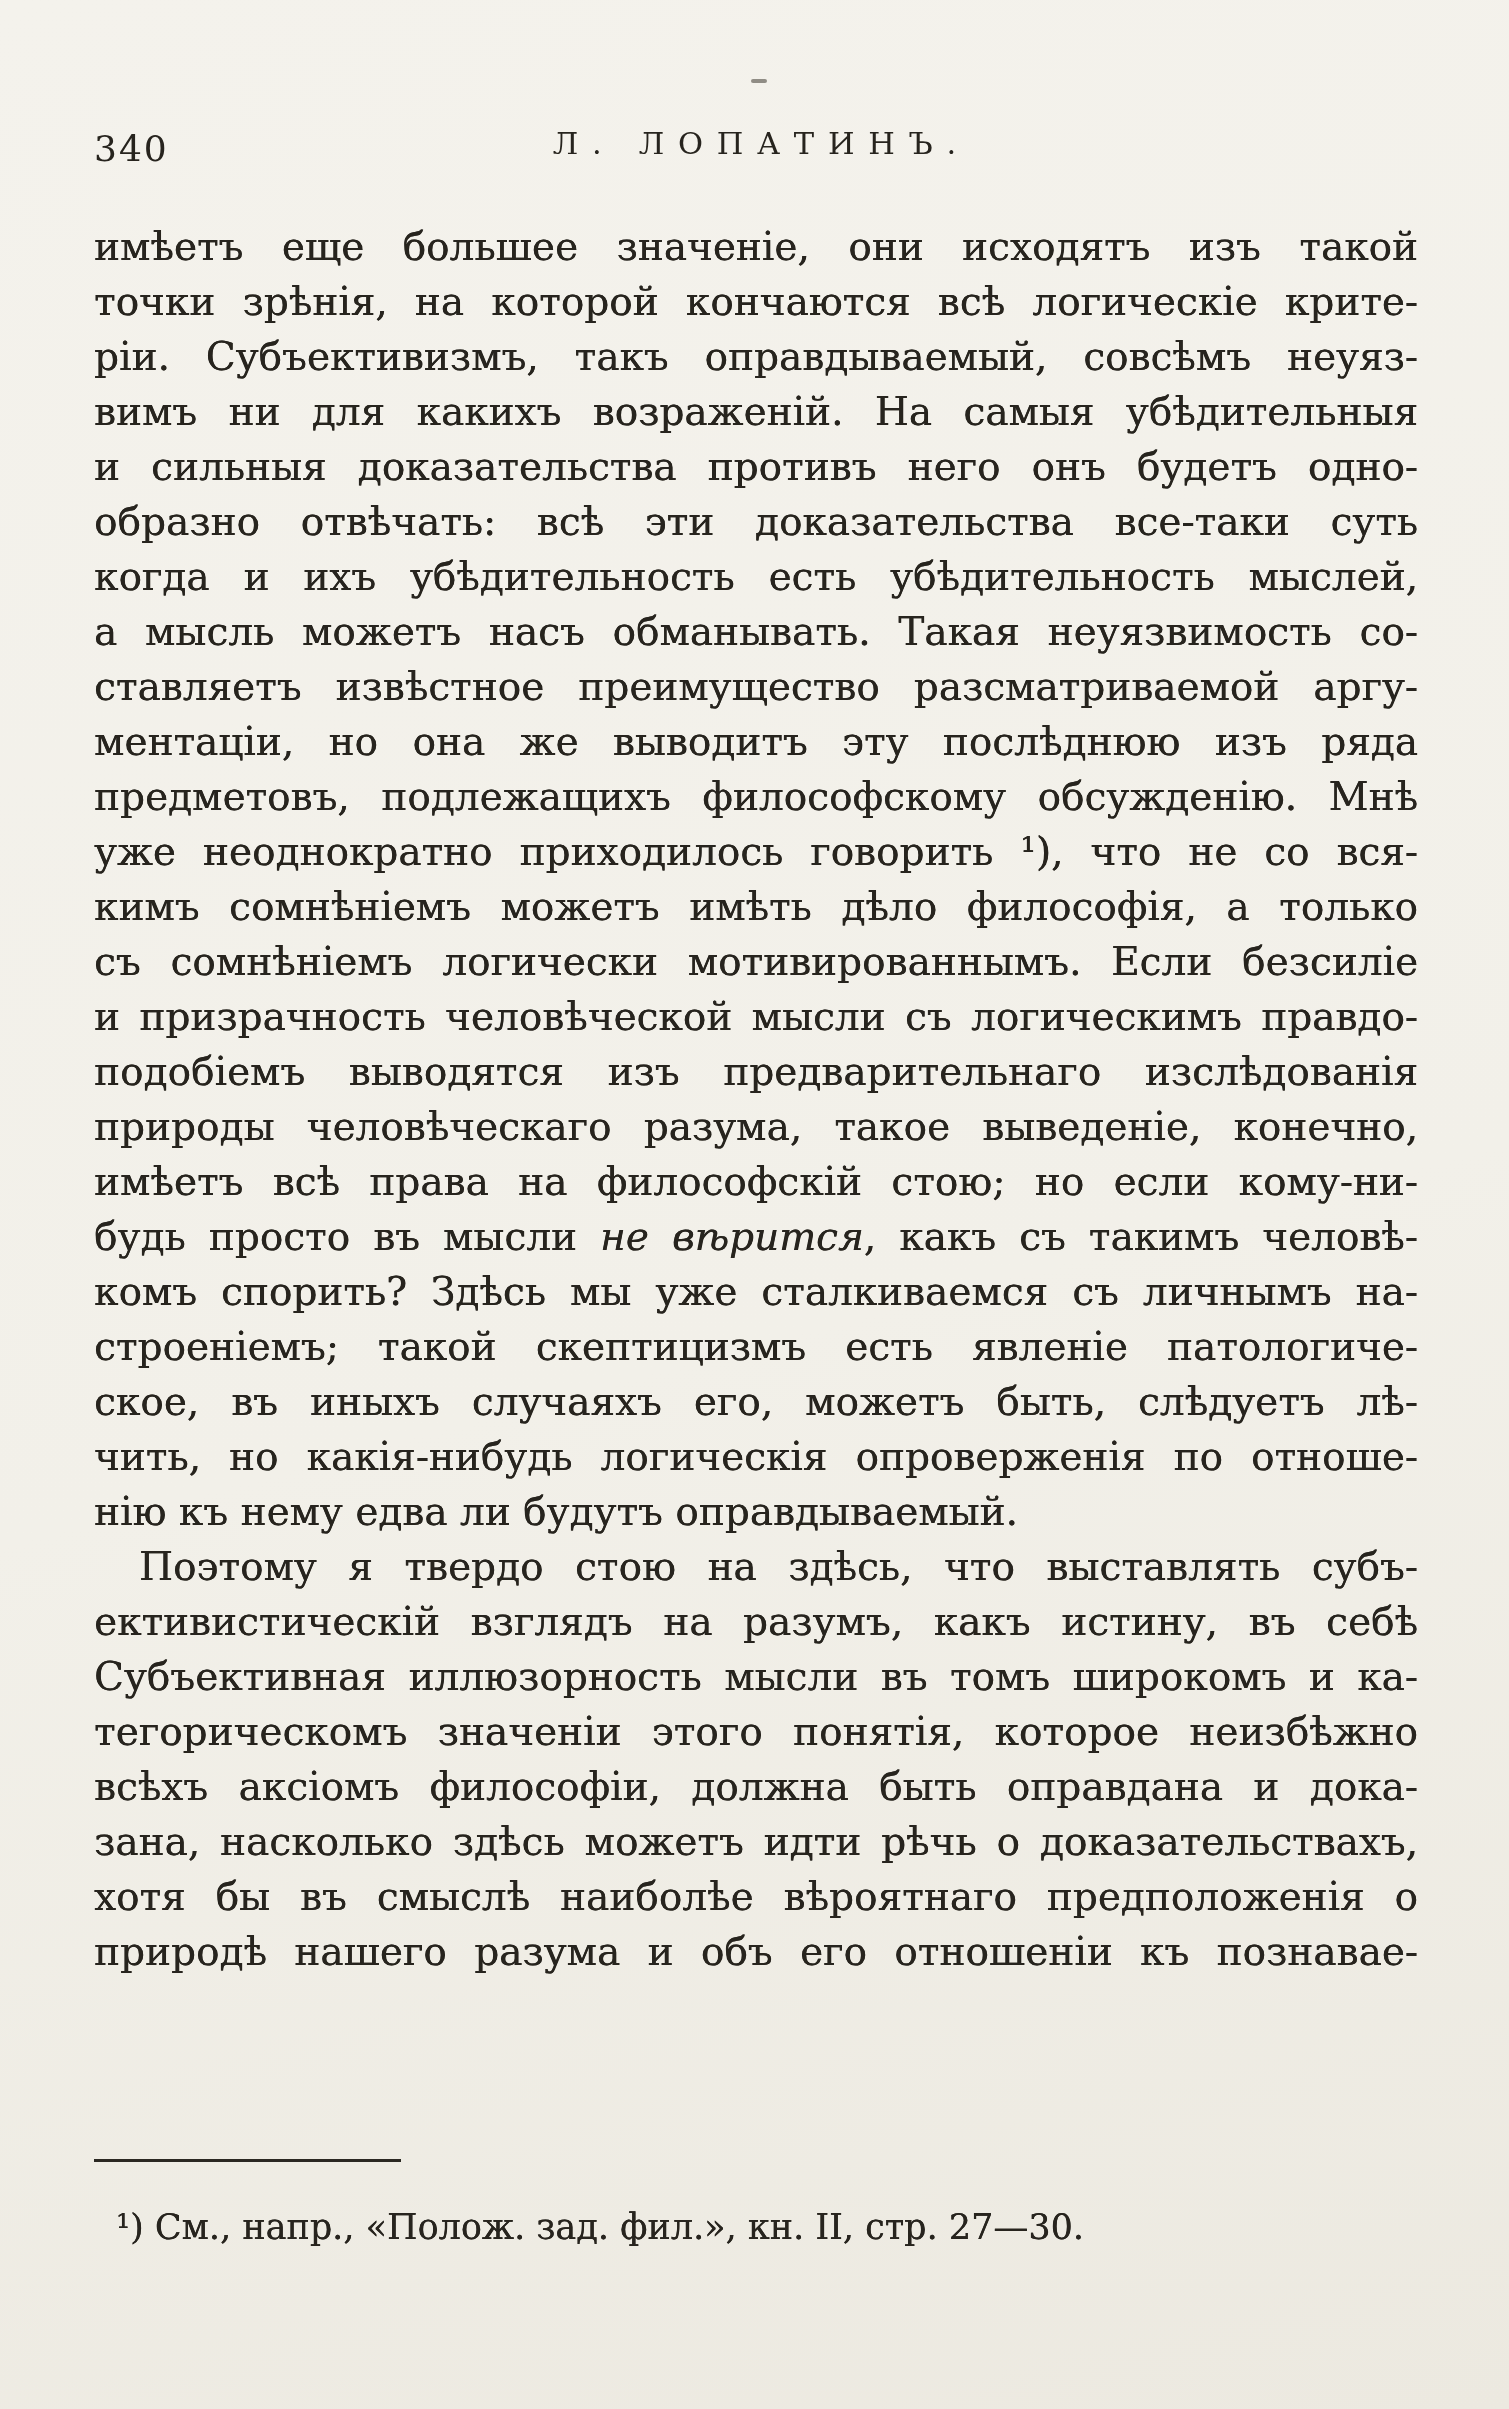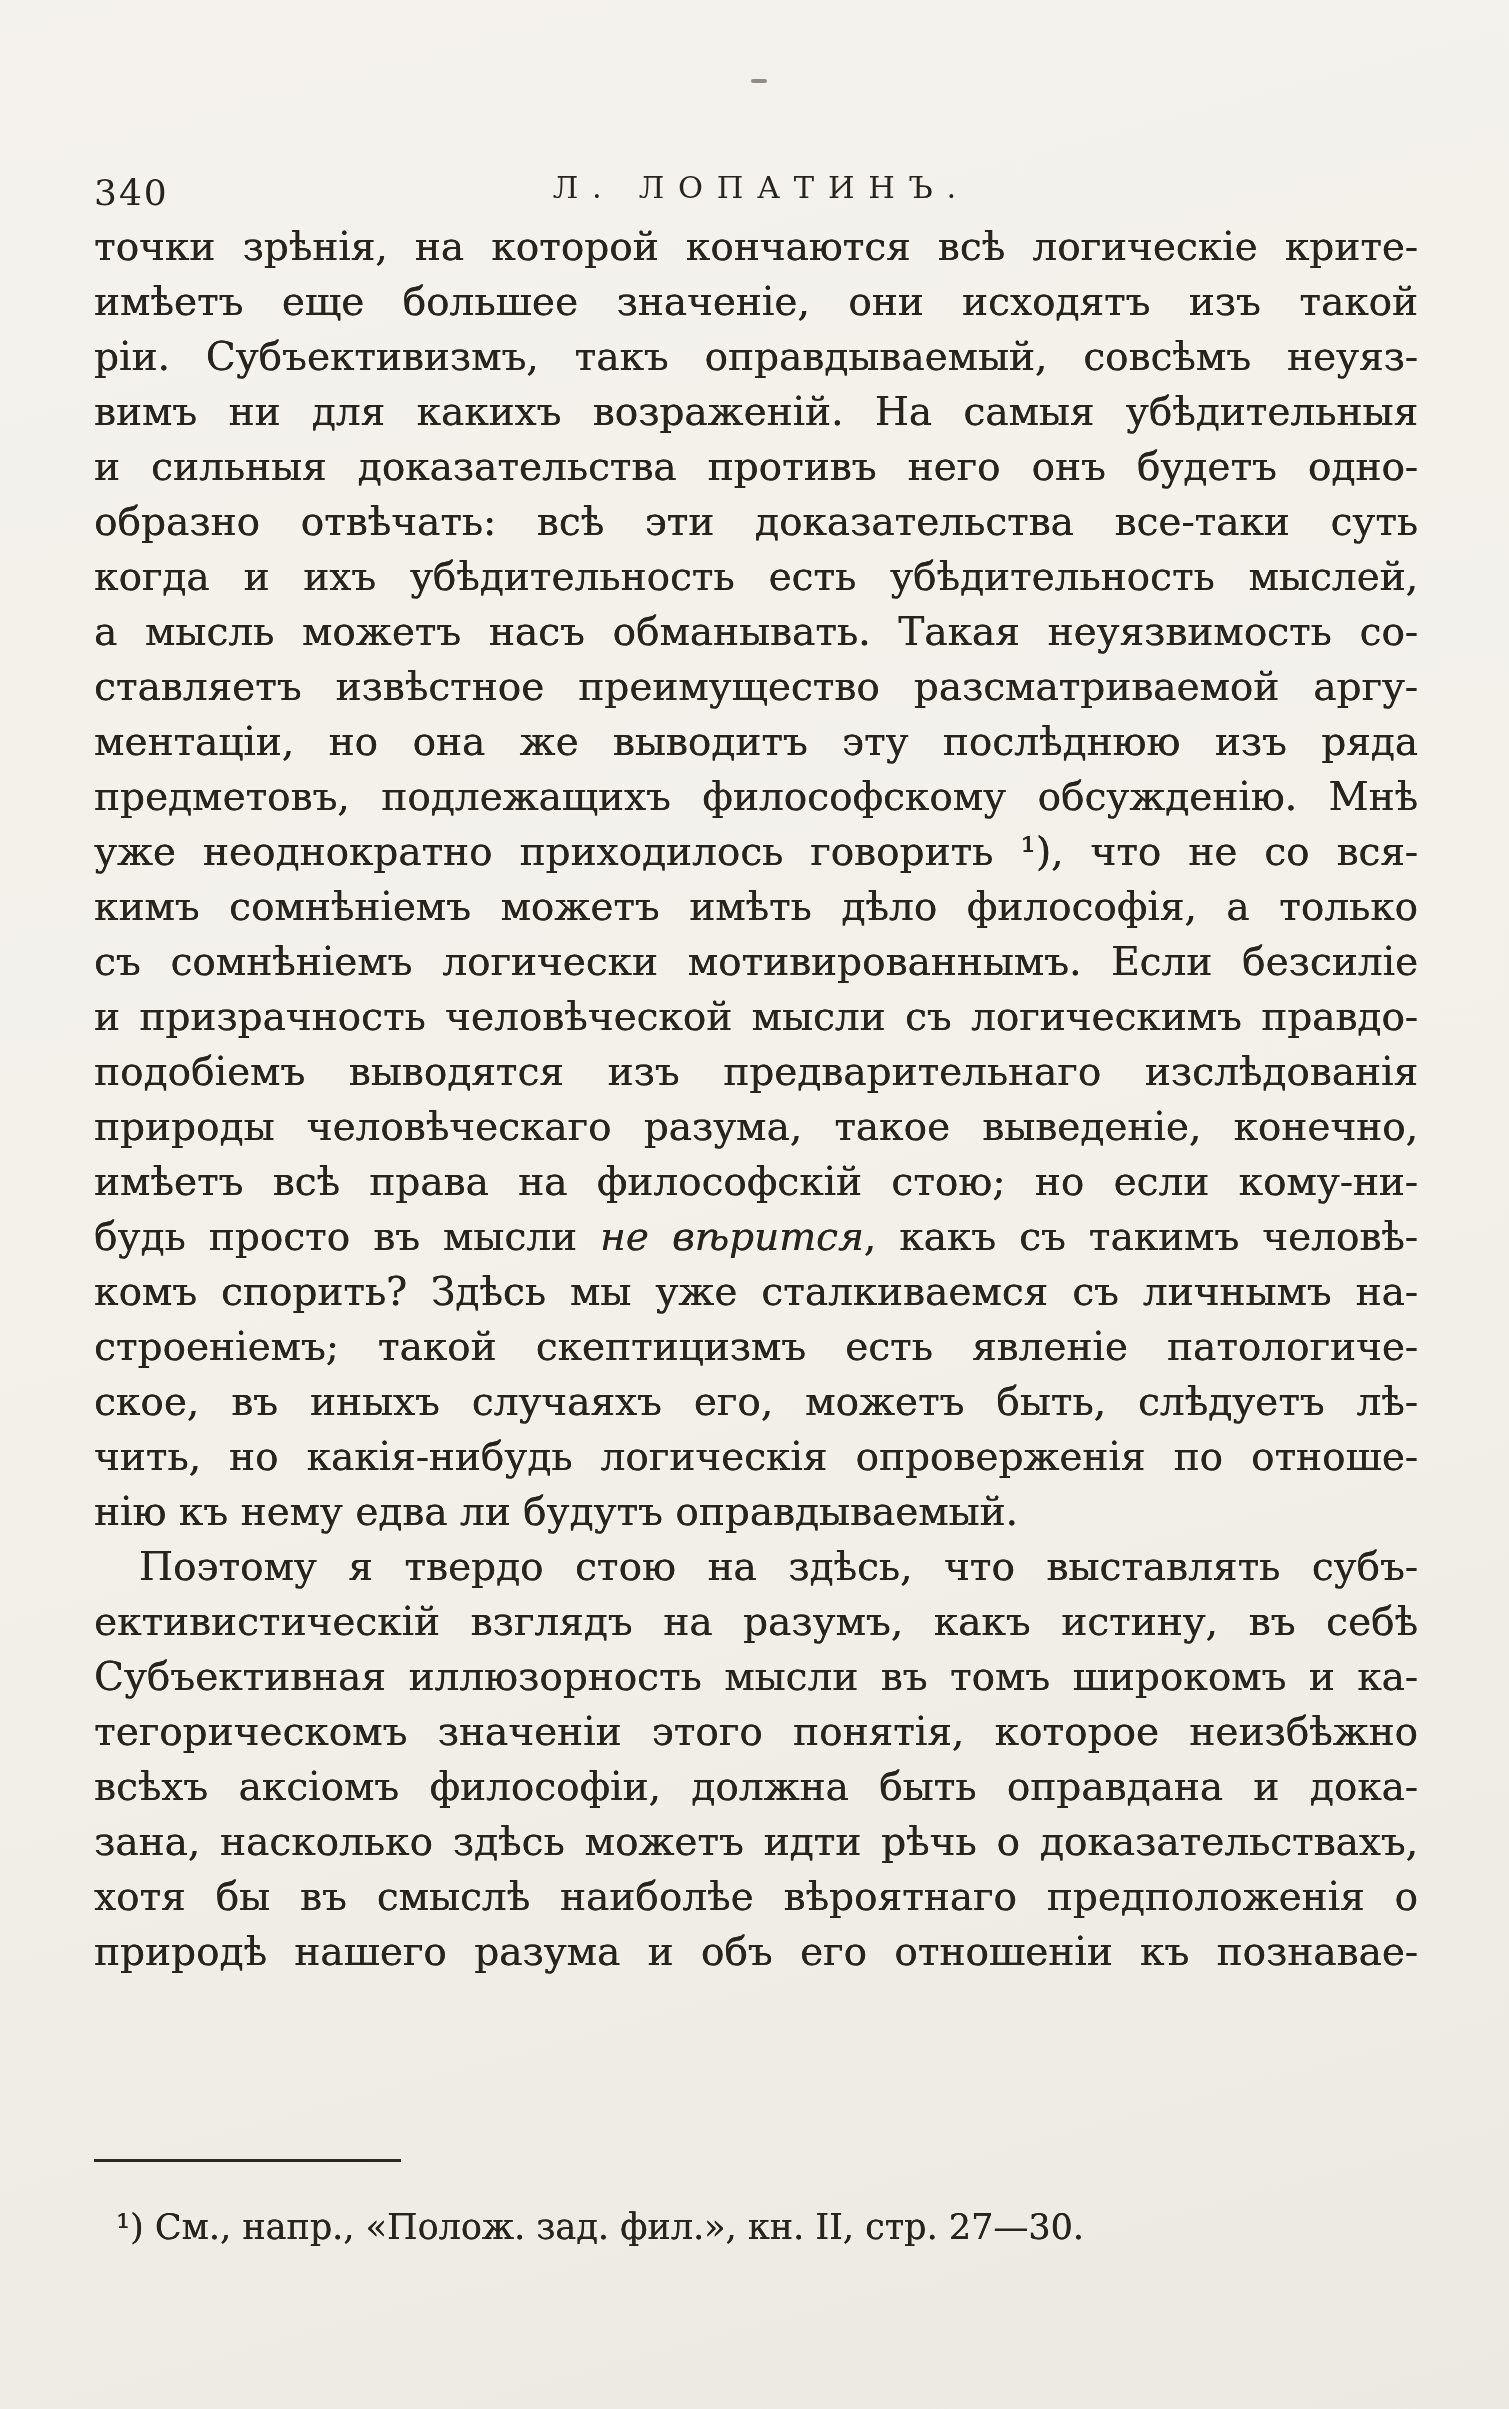--- a/index.html
+++ b/index.html
@@ -26,21 +26,20 @@
     border-radius: 2px;
     opacity: 0.65;
   }
 
   .page-header {
     position: absolute;
     top: 126px;
     left: 0;
     width: 100%;
     height: 47px;
-    margin-top: 44px;
   }
   .page-number {
     position: absolute;
     left: 94px;
     top: 2px;
     font-size: 36px;
     letter-spacing: 2px;
   }
   .running-title {
     display: block;
@@ -92,22 +91,22 @@
 <div class="page">
 
   <div class="artifact-mark"></div>
 
   <header class="page-header">
     <span class="page-number">340</span>
     <span class="running-title">Л. ЛОПАТИНЪ.</span>
   </header>
 
   <main class="body-text" id="body-text">
+      <div class="line"><span>имѣетъ еще большее значеніе, они исходятъ изъ такой</span></div>
       <div class="line"><span>точки зрѣнія, на которой кончаются всѣ логическіе крите-</span></div>
-      <div class="line"><span>имѣетъ еще большее значеніе, они исходятъ изъ такой</span></div>
       <div class="line"><span>ріи. Субъективизмъ, такъ оправдываемый, совсѣмъ неуяз-</span></div>
       <div class="line"><span>вимъ ни для какихъ возраженій. На самыя убѣдительныя</span></div>
       <div class="line"><span>и сильныя доказательства противъ него онъ будетъ одно-</span></div>
       <div class="line"><span>образно отвѣчать: всѣ эти доказательства все-таки суть</span></div>
       <div class="line"><span>когда и ихъ убѣдительность есть убѣдительность мыслей,</span></div>
       <div class="line"><span>а мысль можетъ насъ обманывать. Такая неуязвимость со-</span></div>
       <div class="line"><span>ставляетъ извѣстное преимущество разсматриваемой аргу-</span></div>
       <div class="line"><span>ментаціи, но она же выводитъ эту послѣднюю изъ ряда</span></div>
       <div class="line"><span>предметовъ, подлежащихъ философскому обсужденію. Мнѣ</span></div>
       <div class="line"><span>уже неоднократно приходилось говорить ¹), что не со вся-</span></div>

